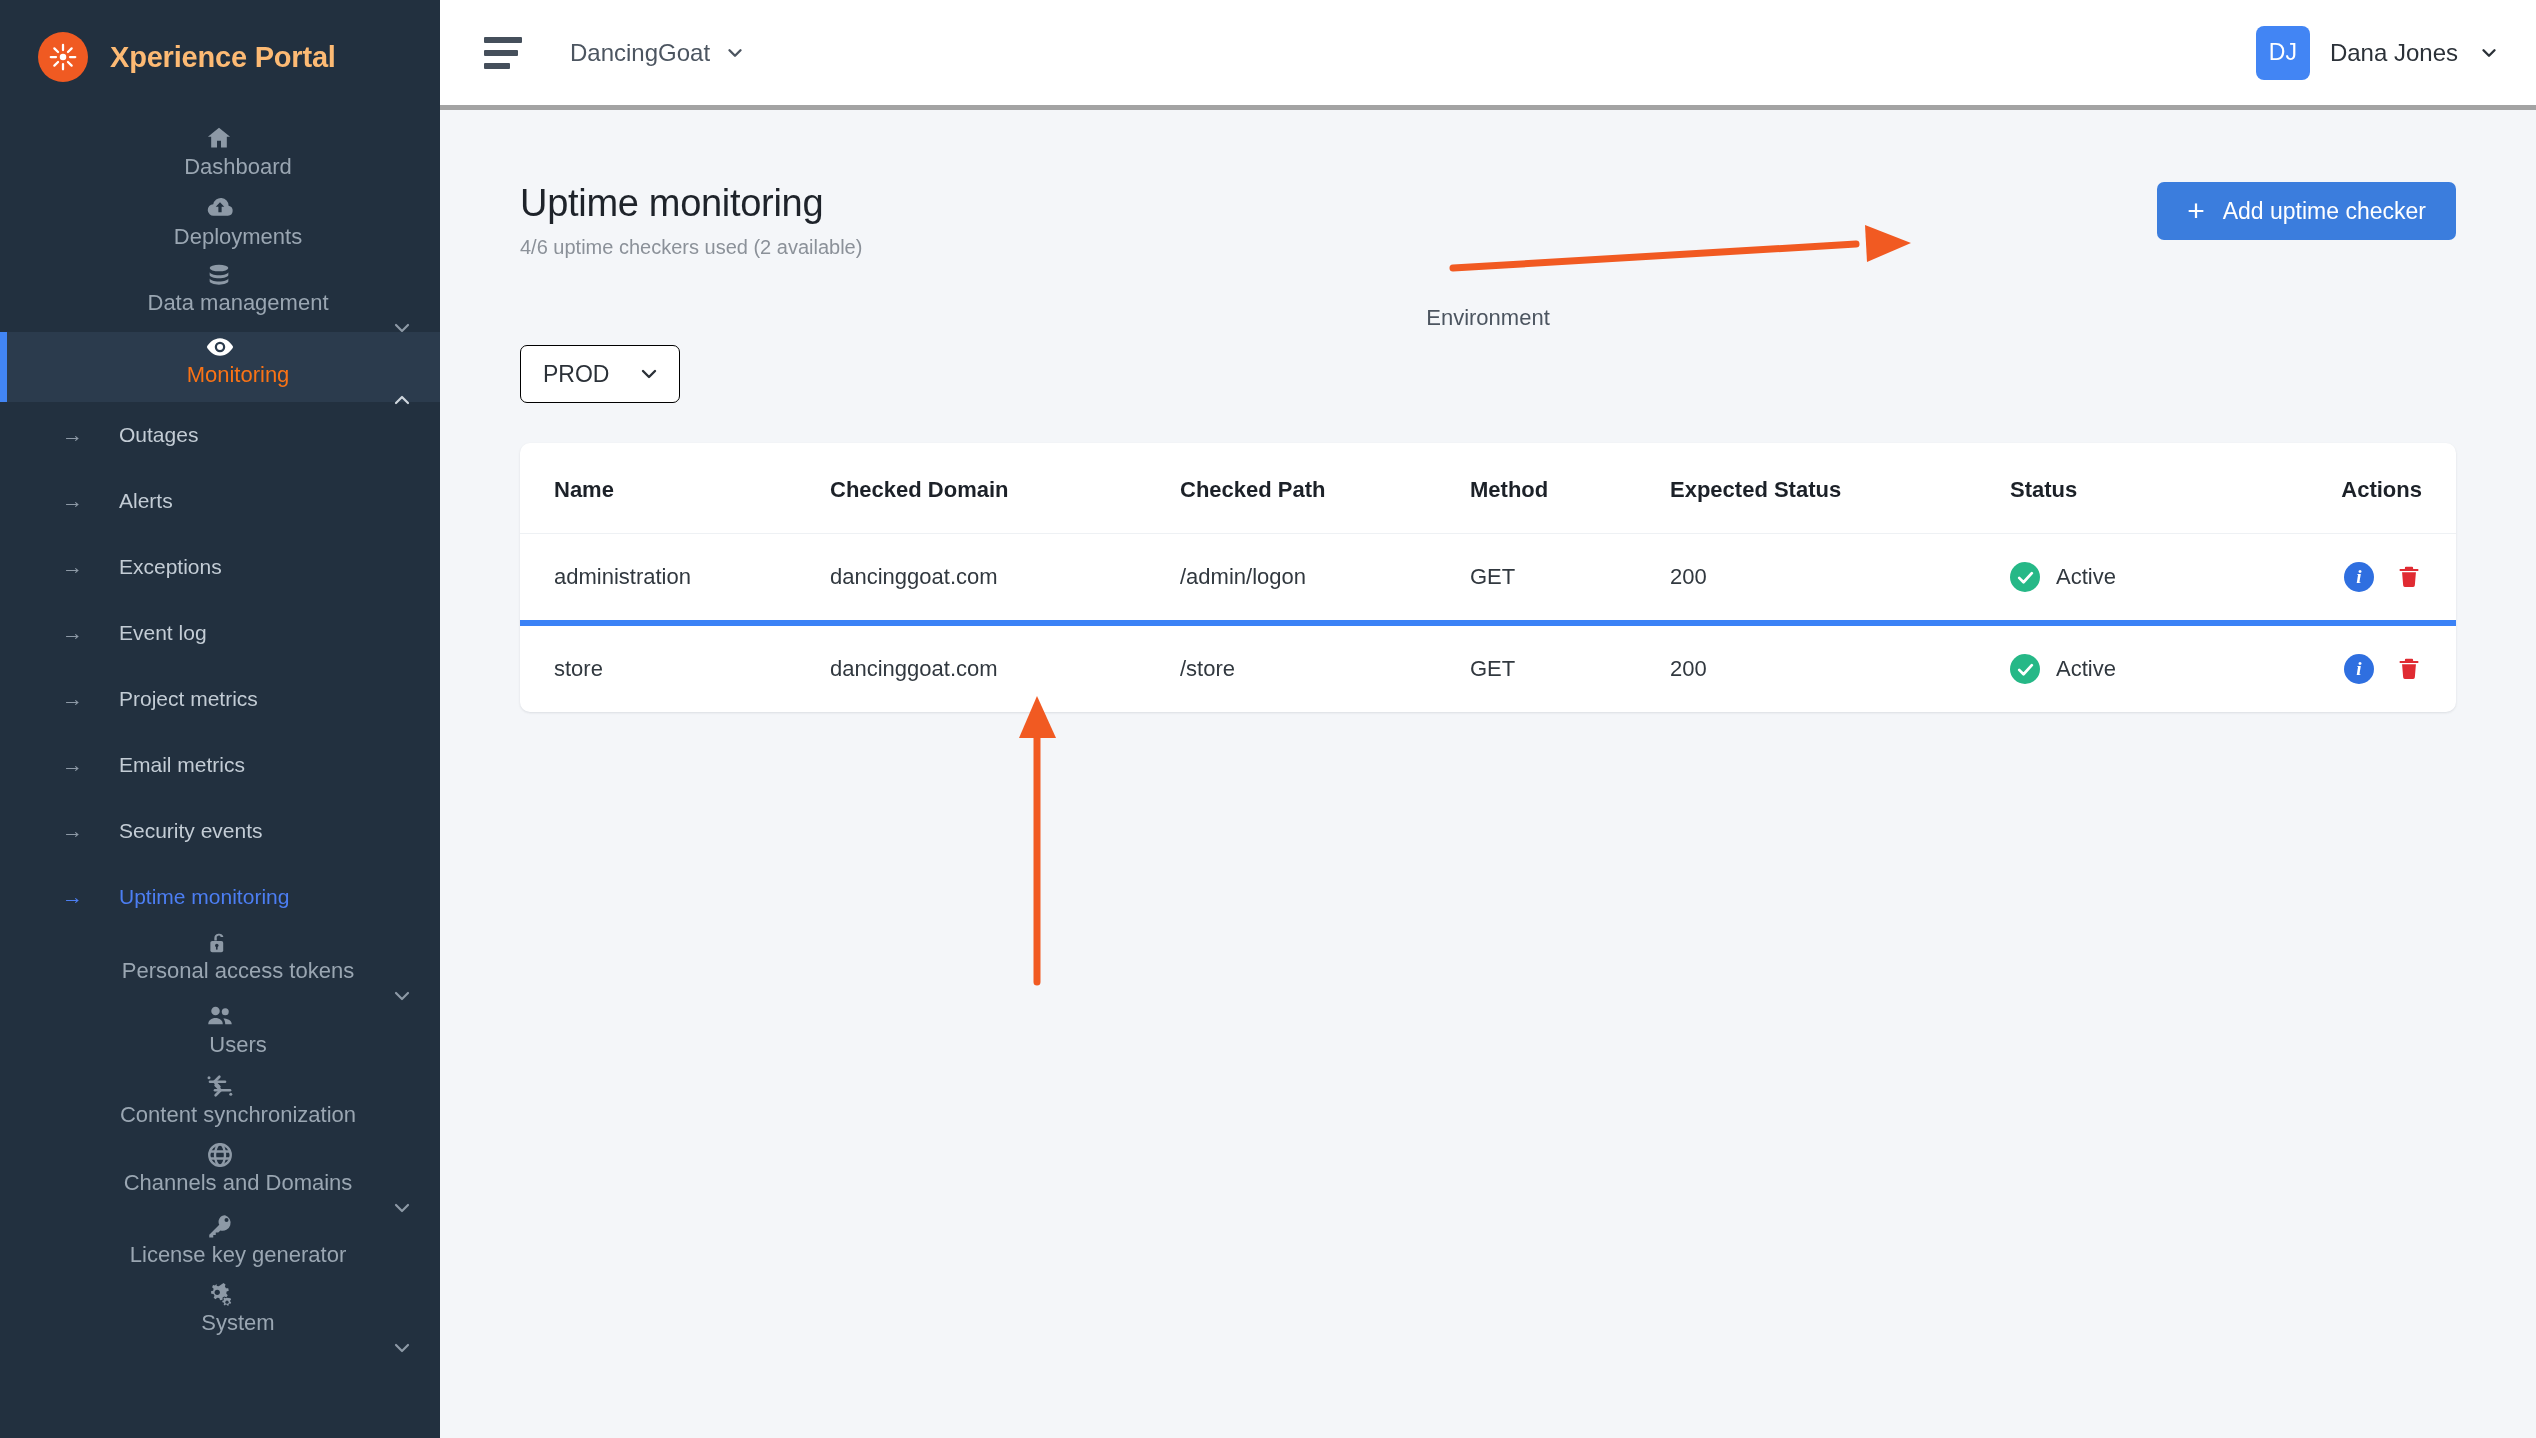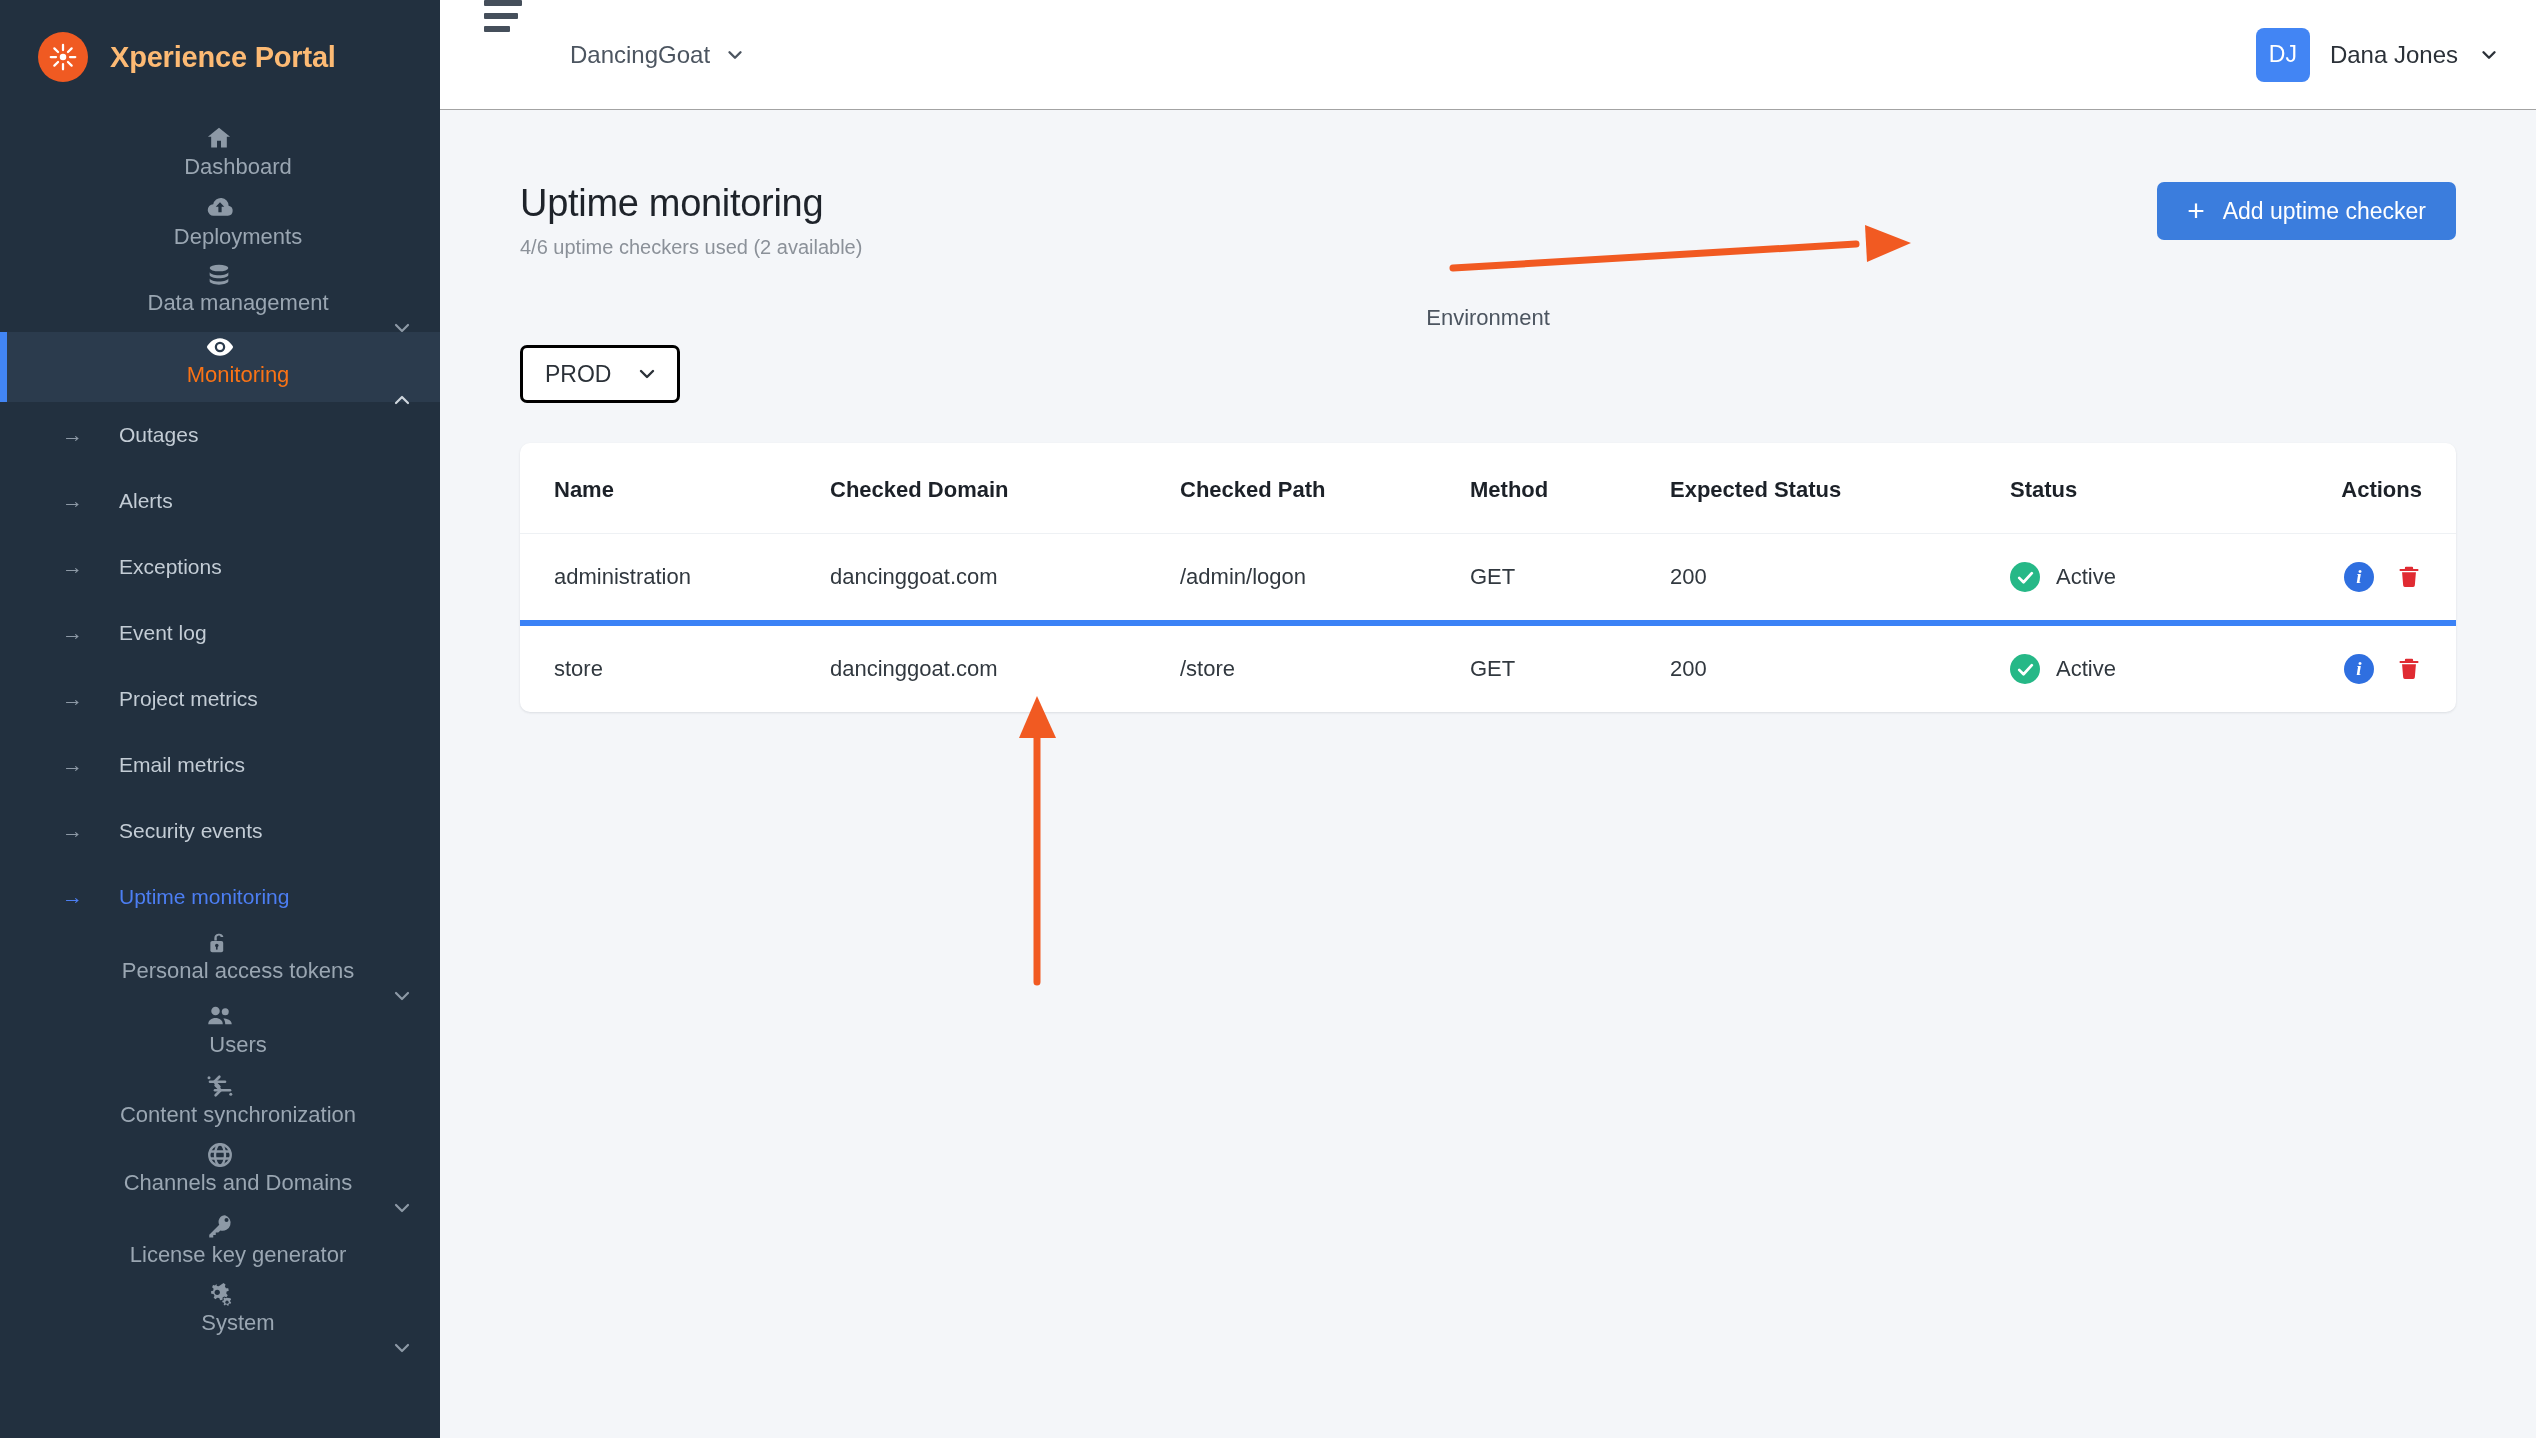--- a/index.html
+++ b/index.html
@@ -76,23 +76,23 @@
   .subnav-item .sub-label { margin-left: 17px; white-space: nowrap; }
   .subnav-item.current { color: #4c7ef3; }
   .subnav-item.current .arrow { color: #4c7ef3; }
 
   
   .content { flex: 1; display: flex; flex-direction: column; height: 1438px; background: #f4f6f9; }
 
   .topbar {
     height: 110px; min-height: 110px;
     background: #ffffff;
-    display: flex; 
+    display: flex; align-items: center;
     padding: 0 36px 0 44px;
-    border-bottom: 1px solid #a3a3a3;
+    border-bottom: 5px solid #a3a3a3;
   }
   .hamburger { display: flex; flex-direction: column; gap: 7px; cursor: pointer; }
   .hamburger span { display: block; height: 6px; background: #454f5b; border-radius: 1px; }
   .hamburger span:nth-child(1) { width: 38px; }
   .hamburger span:nth-child(2) { width: 34px; }
   .hamburger span:nth-child(3) { width: 26px; }
 
   .project-select {
     margin-left: 48px; display: flex; align-items: center; gap: 14px;
     font-size: 24px; color: #4c5560; cursor: pointer;
@@ -125,21 +125,21 @@
     font-size: 23px; font-family: inherit; cursor: pointer;
     align-self: flex-start;
   }
   .add-btn .plus { font-size: 30px; line-height: 1; font-weight: 300; }
 
   .env-block { margin-top: 46px; }
   .env-label { font-size: 22px; color: #4c5560; text-align: center; }
   .env-select {
     margin-top: 14px;
     width: 160px; height: 58px;
-    background: #ffffff; border: 3px solid #000000; border-radius: 7px;
+    background: #ffffff; border: 1px solid #000000; border-radius: 7px;
     display: flex; align-items: center; justify-content: space-between;
     padding: 0 18px 0 22px;
     font-size: 23px; color: #2b3138; cursor: pointer;
   }
 
   .card {
     margin-top: 40px;
     background: #ffffff;
     border-radius: 10px;
     box-shadow: 0 1px 3px rgba(16,24,40,0.07), 0 1px 2px rgba(16,24,40,0.04);

